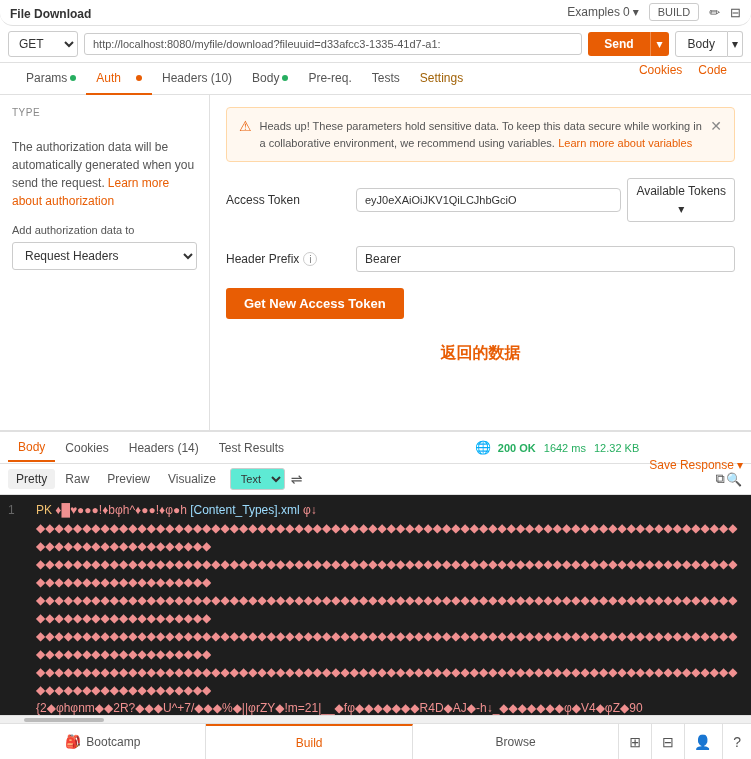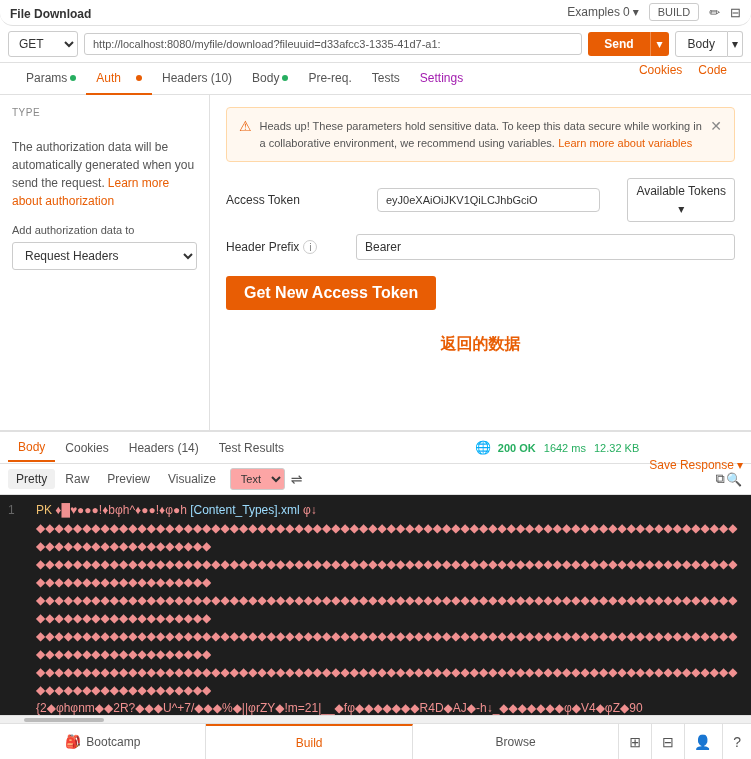--- a/index.html
+++ b/index.html
@@ -56,21 +56,21 @@
   <div style="display:flex; align-items:center; gap:3px; padding:8px 10px; font-size:12px; color:#555; cursor:pointer;">
     <span>Body</span>
     <span style="width:6px;height:6px;border-radius:50%;background:#27ae60;display:inline-block;"></span>
   </div>
   <div style="padding:8px 10px; font-size:12px; color:#555; cursor:pointer;">
     <span>Pre-req.</span>
   </div>
   <div style="padding:8px 10px; font-size:12px; color:#555; cursor:pointer;">
     <span>Tests</span>
   </div>
-  <div style="padding:8px 10px; font-size:12px; color:#a21caf; cursor:pointer;">
+  <div style="padding:8px 10px; font-size:12px; color:#a16207; cursor:pointer;">
     <span>Settings</span>
   </div>
   <div style="flex:1;"></div>
   <a style="color:#e85d04; font-size:12px; cursor:pointer; text-decoration:none; padding:0 8px;">Cookies</a>
   <a style="color:#e85d04; font-size:12px; cursor:pointer; text-decoration:none; padding:0 8px;">Code</a>
 </div>
 
 <div style="display:flex; flex:1; overflow:hidden; min-height:0;">
 
   <div style="width:210px; padding:12px; border-right:1px solid #e0e0e0; background:#fff; flex-shrink:0; overflow-y:auto;">
@@ -90,40 +90,40 @@
     <div style="display:flex; align-items:flex-start; gap:8px; background:#fff8f0; border:1px solid #ffd8a8; border-radius:4px; padding:10px 12px; margin-bottom:16px;">
       <span style="color:#e85d04; font-size:14px; flex-shrink:0;">⚠</span>
       <div style="flex:1;">
         <span style="font-size:11px; color:#555; line-height:1.5;">Heads up! These parameters hold sensitive data. To keep this data secure while working in a collaborative environment, we recommend using variables.</span>
         <a style="color:#e85d04; text-decoration:none; font-size:11px;">Learn more about variables</a>
       </div>
       <button style="background:none; border:none; cursor:pointer; color:#888; font-size:14px; flex-shrink:0;">✕</button>
     </div>
 
     
-    <div style="display:flex; align-items:center; margin-bottom:12px;gap:21px;">
+    <div style="display:flex; align-items:center; margin-bottom:24px;">
       <div style="width:130px; font-size:12px; color:#333; flex-shrink:0;">Access Token</div>
       <input type="text" style="flex: 1 1 0%; border: 1px solid rgb(204, 204, 204); border-radius: 4px; padding: 5px 8px; font-size: 11px; color: rgb(51, 51, 51);" value="eyJ0eXAiOiJKV1QiLCJhbGciO">
       <button style="background:#fff; border:1px solid #ccc; border-radius:3px; padding:5px 8px; font-size:11px; color:#333; cursor:pointer; white-space:nowrap; margin-left:6px; display:flex; align-items:center; gap:4px;flex-direction:column;">
         <span>Available Tokens</span>
         <span>▾</span>
       </button>
     </div>
 
     
     <div style="display:flex; align-items:center; margin-bottom:12px;">
       <div style="width:130px; font-size:12px; color:#333; flex-shrink:0; display:flex; align-items:center; gap:4px;">
         <span>Header Prefix</span>
         <span style="color:#888; font-size:11px; cursor:pointer; border:1px solid #ccc; border-radius:50%; width:14px; height:14px; display:inline-flex; align-items:center; justify-content:center;">i</span>
       </div>
       <input type="text" style="flex: 1 1 0%; border: 1px solid rgb(204, 204, 204); border-radius: 3px; padding: 5px 8px; font-size: 12px; color: rgb(51, 51, 51);" value="Bearer">
     </div>
 
     
-    <button style="background:#e85d04; color:#fff; border:none; border-radius:3px; padding:8px 18px; font-size:16px; font-weight:600; cursor:pointer; margin-top:4px;">Get New Access Token</button>
+    <button style="background:#e85d04; color:#fff; border:none; border-radius:3px; padding:8px 18px; font-size:13px; font-weight:600; cursor:pointer; margin-top:4px;">Get New Access Token</button>
 
     
     <div style="text-align:center; color:#e85d04; font-size:16px; font-weight:bold; margin-top:24px;">返回的数据</div>
   </div>
 </div>
 
 <div style="display:flex; flex-direction:column; border-top:2px solid #e0e0e0; background:#fff; flex-shrink:0;">
 
   <div style="display:flex; align-items:center; padding:0 8px; border-bottom:1px solid #e0e0e0; height:32px;">
     <div style="padding:6px 10px; font-size:12px; color:#e85d04; cursor:pointer; border-bottom:2px solid #e85d04;">
@@ -155,21 +155,21 @@
     </div>
     <div style="padding:3px 8px; font-size:11px; color:#555; cursor:pointer; border-radius:3px;">
       <span>Raw</span>
     </div>
     <div style="padding:3px 8px; font-size:11px; color:#555; cursor:pointer; border-radius:3px;">
       <span>Preview</span>
     </div>
     <div style="padding:3px 8px; font-size:11px; color:#555; cursor:pointer; border-radius:3px;">
       <span>Visualize</span>
     </div>
-    <select style="border:1px solid #ccc; border-radius:3px; padding:3px 6px; font-size:11px; color:#333; cursor:pointer; background:#fca5a5; margin-left:4px;">
+    <select style="border:1px solid #ccc; border-radius:3px; padding:3px 6px; font-size:11px; color:#333; cursor:pointer; background:#5eead4; margin-left:4px;">
       <option>Text</option>
     </select>
     <button style="background:none; border:none; cursor:pointer; color:#555; font-size:14px; margin-left:4px;">⇌</button>
     <div style="flex:1;"></div>
     <button style="background:none; border:none; cursor:pointer; color:#555; font-size:13px;">⧉</button>
     <button style="background:none; border:none; cursor:pointer; color:#555; font-size:13px;">🔍</button>
   </div>
 
   <div style="background:#1e1e1e; color:#ddd; font-family:'Courier New', monospace; font-size:10px; padding:6px 8px; overflow:auto; height:220px; line-height:1.5;">
     <div><span style="color:#666; margin-right:10px; display:inline-block; width:18px;">1</span><span style="color:#f0c070;">PK</span><span style="color:#f09090;"> ♦█♥●●●!♦bφh^♦●●!♦φ●h </span><span style="color:#9cdcfe;">[Content_Types].xml</span><span style="color:#f09090;"> φ↓</span></div>

